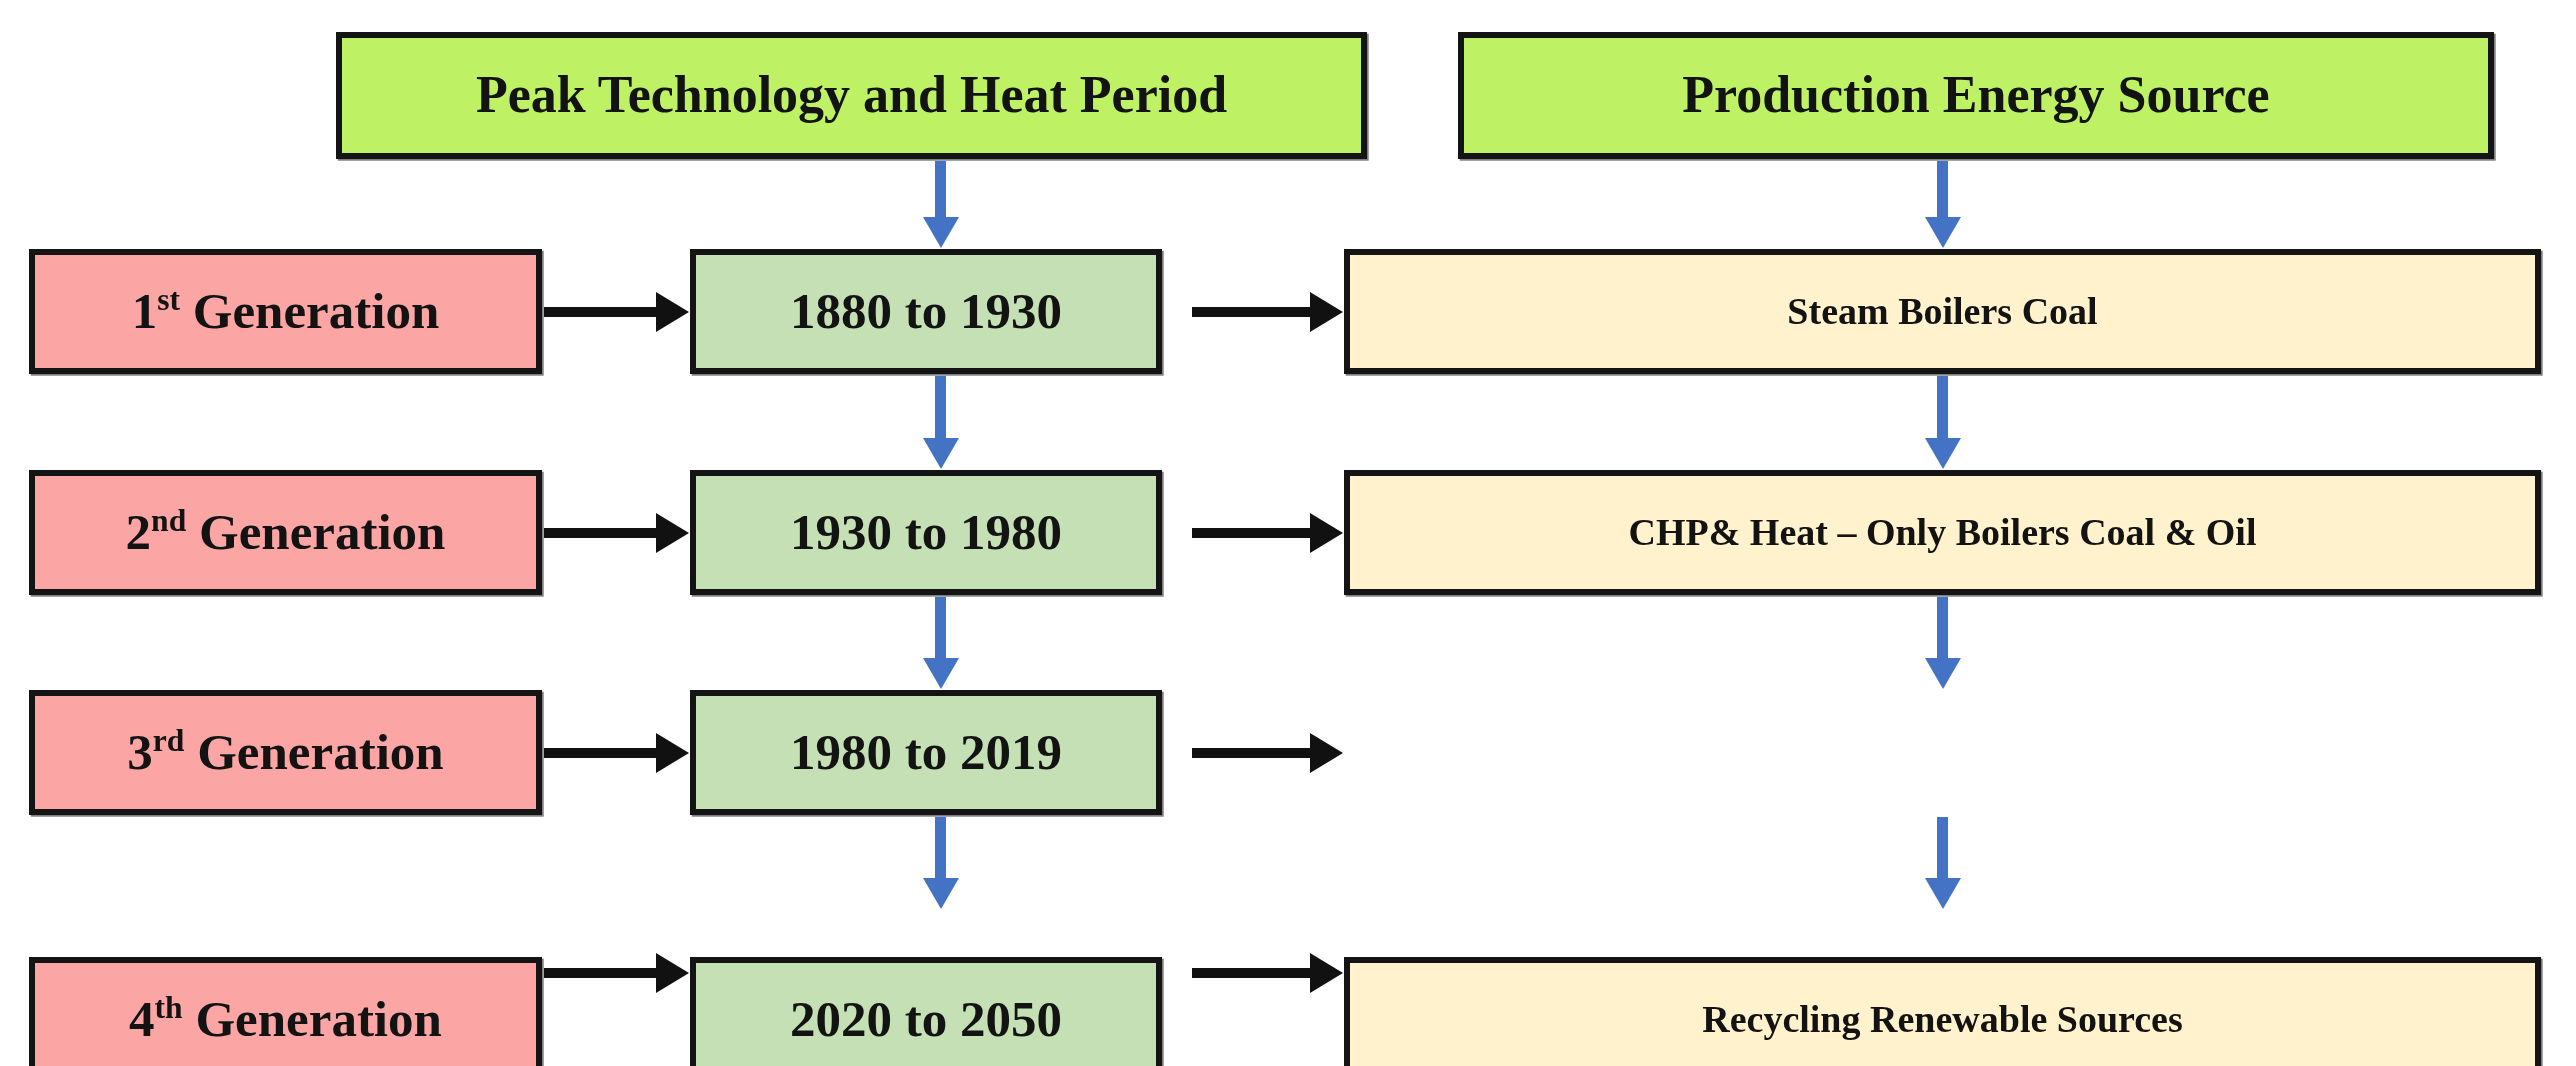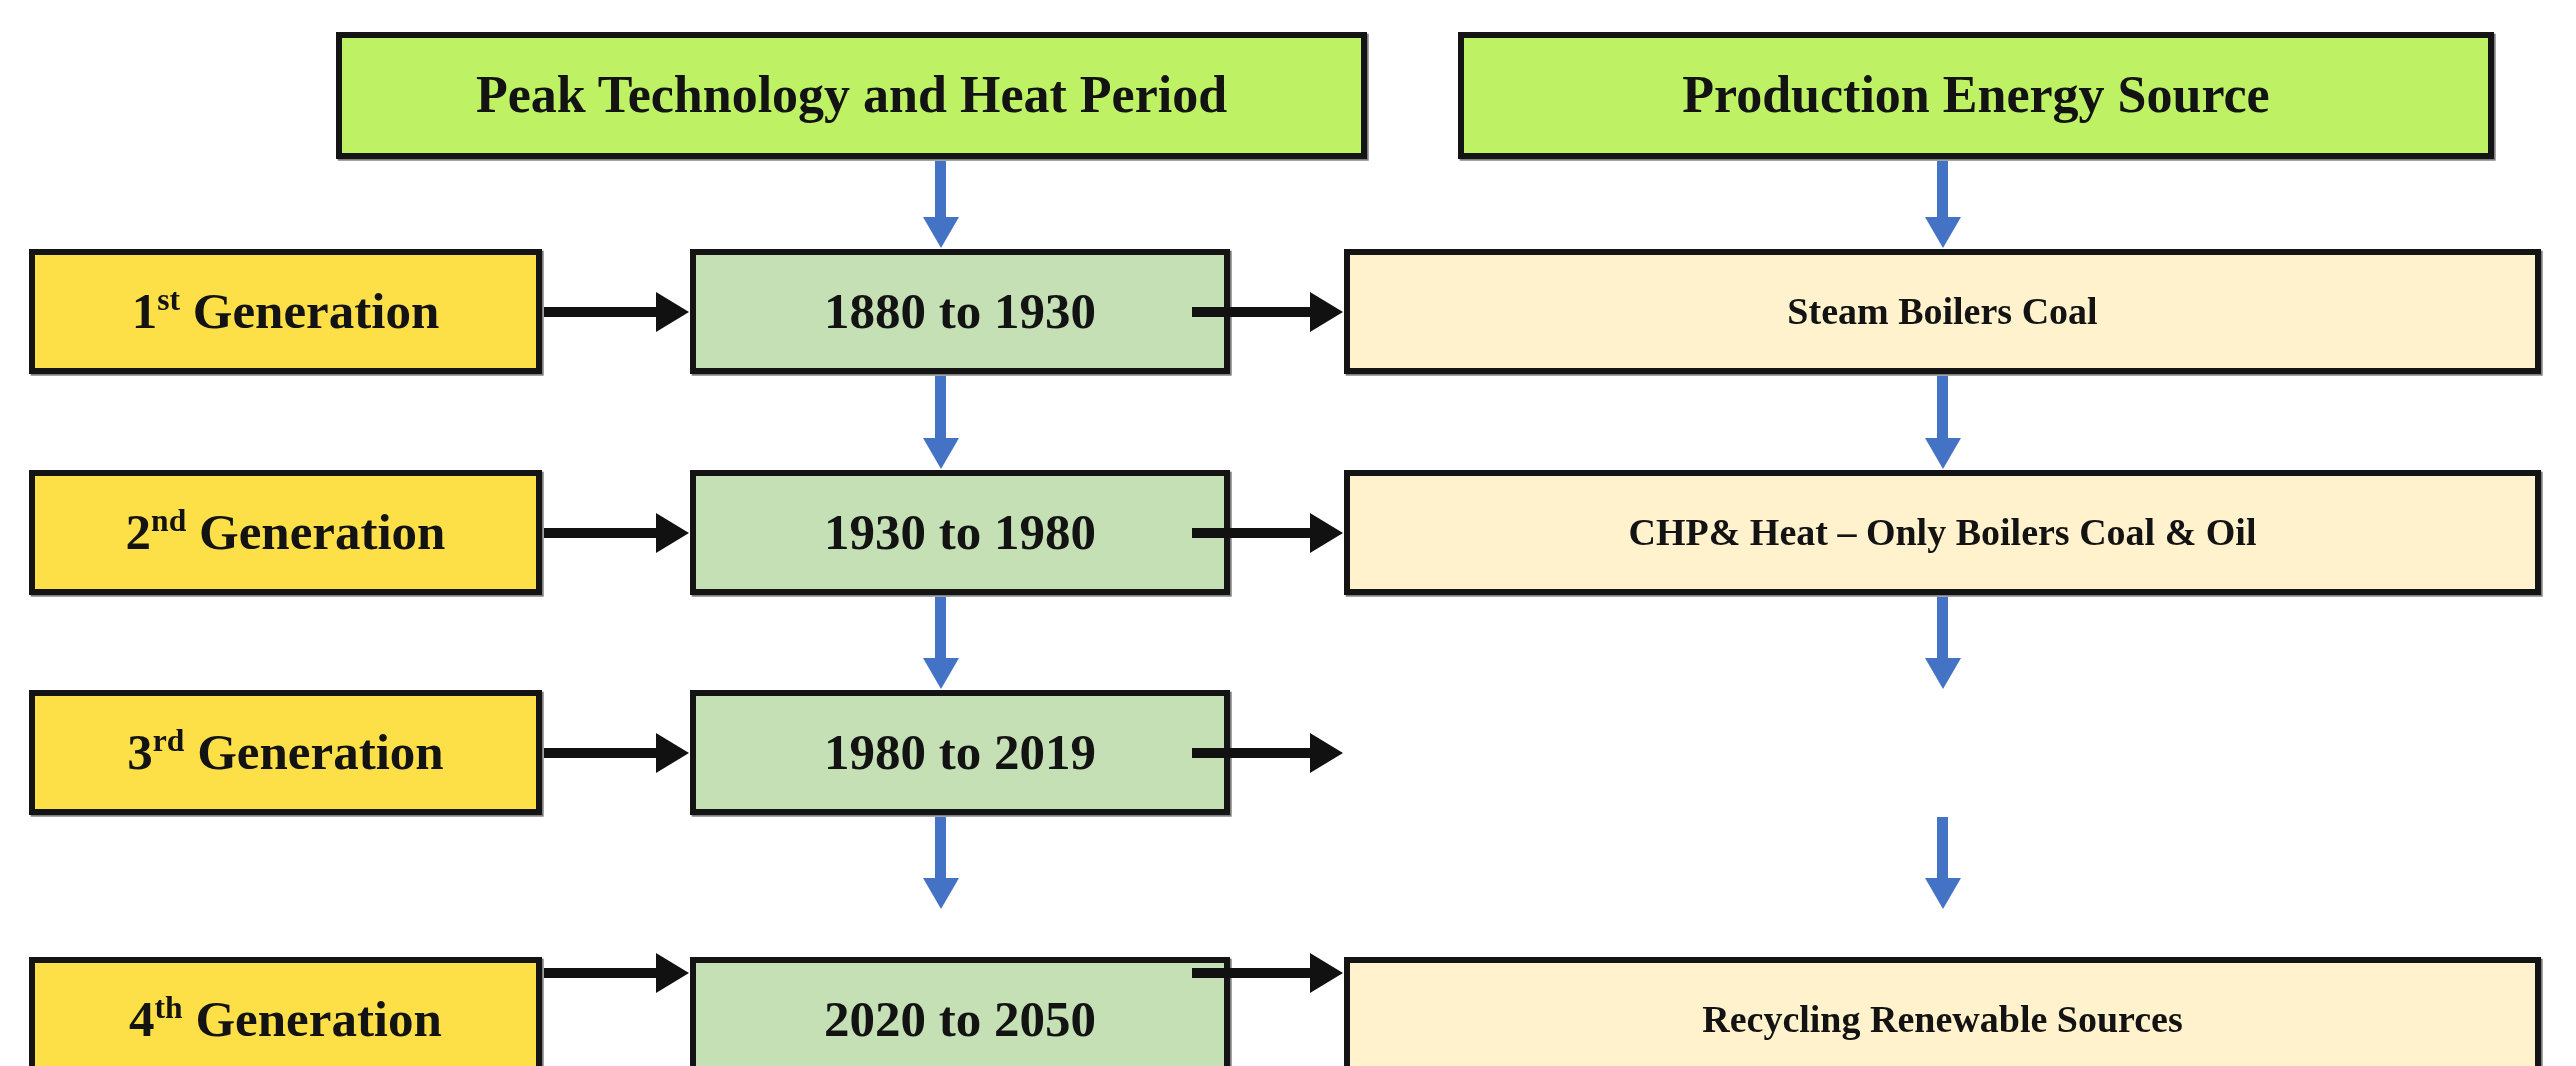--- a/index.html
+++ b/index.html
@@ -21,35 +21,35 @@
     border: 6.1px solid #141414;
     display: flex;
     align-items: center;
     justify-content: center;
     text-align: center;
     box-shadow: 1.7px 1.7px 0 rgba(20,20,20,0.55);
   }
   .box-label { line-height: 1.05; }
   .header { background: #bef264; }
   .header .box-label { font-size: 52px; }
-  .gen    { background: #fde047; }
+  .gen    { background: #fca5a5; }
   .gen .box-label { font-size: 51px; }
   .period { background: #C5E0B4; }
   .period .box-label { font-size: 51px; }
   .source { background: #FFF2CC; }
   .source .box-label { font-size: 38px; }
   sup { font-size: 0.62em; line-height: 0; }
 
   
   .header-1 { left: 336px;  top: 32px; width: 1031px; height: 127px; }
   .header-2 { left: 1458px; top: 32px; width: 1036px; height: 127px; justify-content: center; }
 
   
   .col-gen    { left: 29px;   width: 513px;  }
-  .col-period { left: 690px;  width: 540px; text-align: center;  }
+  .col-period { left: 690px;  width: 472px; text-align: center;  }
   .col-source { left: 1344px; width: 1197px; }
 
   
   .row-1 { top: 249px;  height: 125px; }
   .row-2 { top: 470px;  height: 125px; }
   .row-3 { top: 690px;  height: 125px; }
   .row-4 { top: 957px; height: 125px; }
 
   
   .harrow {

